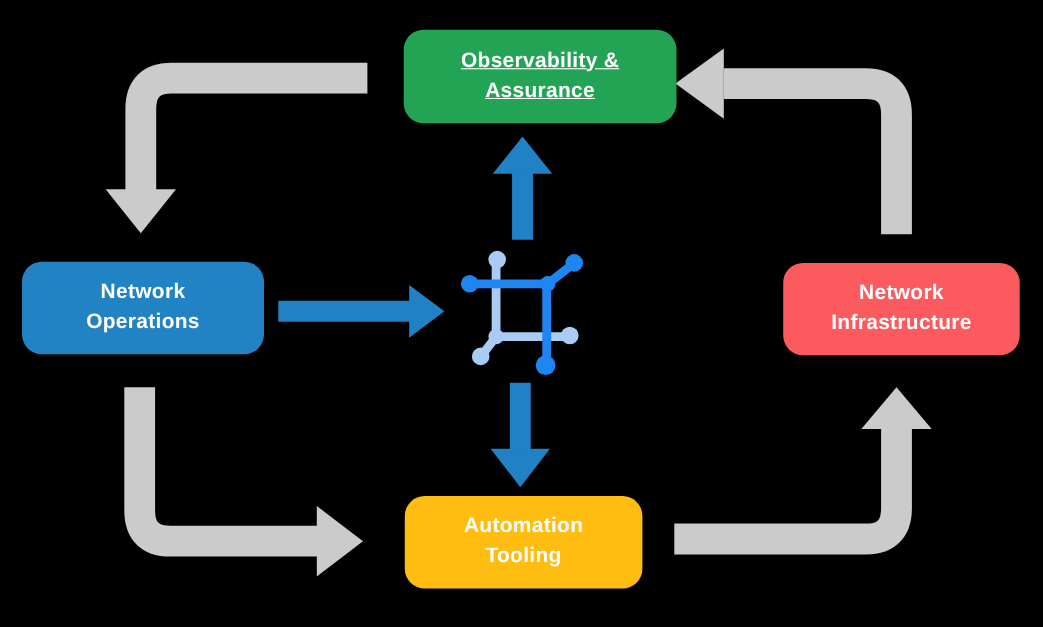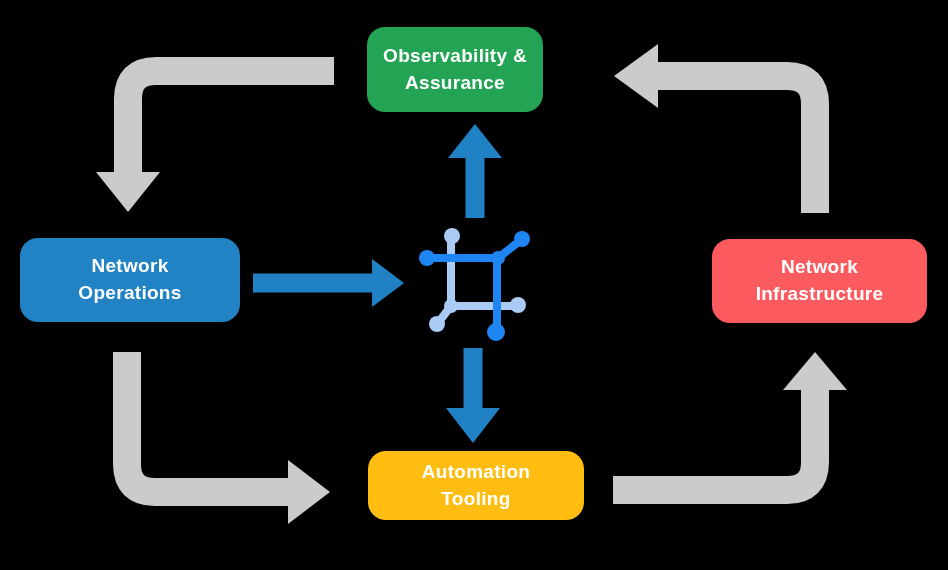--- a/index.html
+++ b/index.html
@@ -10,24 +10,24 @@
     width:948px;height:570px;overflow:hidden;background:var(--bg);
     font-family:"Liberation Sans", sans-serif;
   }
   .canvas{position:relative;width:948px;height:570px;}
   .layer{position:absolute;left:0;top:0;width:948px;height:570px;}
   .node{
     position:absolute;display:flex;align-items:center;justify-content:center;
     text-align:center;color:#ffffff;font-size:19px;font-weight:600;
     letter-spacing:.3px;line-height:1.42;border-radius:18px;white-space:pre-line;
   }
-  .node-top{left:367px;top:27px;width:176px;height:85px;}
+  .node-top{left:367px;top:27px;width:248px;height:85px;text-decoration:underline;}
   .node-left{left:20px;top:238px;width:220px;height:84px;}
   .node-right{left:712px;top:239px;width:215px;height:84px;}
-  .node-bottom{left:368px;top:451px;width:216px;height:69px;}
+  .node-bottom{left:368px;top:451px;width:216px;height:84px;}
   .cycle-line{fill:none;stroke:var(--cycle);stroke-width:28;}
   .cycle-head{fill:var(--cycle);stroke:none;}
   .flow-line{fill:none;stroke:var(--flow);stroke-width:19;}
   .flow-head{fill:var(--flow);stroke:none;}
   .icon-light-line{fill:none;stroke:var(--icon-b);stroke-width:8;stroke-linecap:round;}
   .icon-dark-line{fill:none;stroke:var(--icon-a);stroke-width:8;stroke-linecap:round;}
   .icon-light-node{fill:var(--icon-b);}
   .icon-dark-node{fill:var(--icon-a);}
 </style>
 </head>

